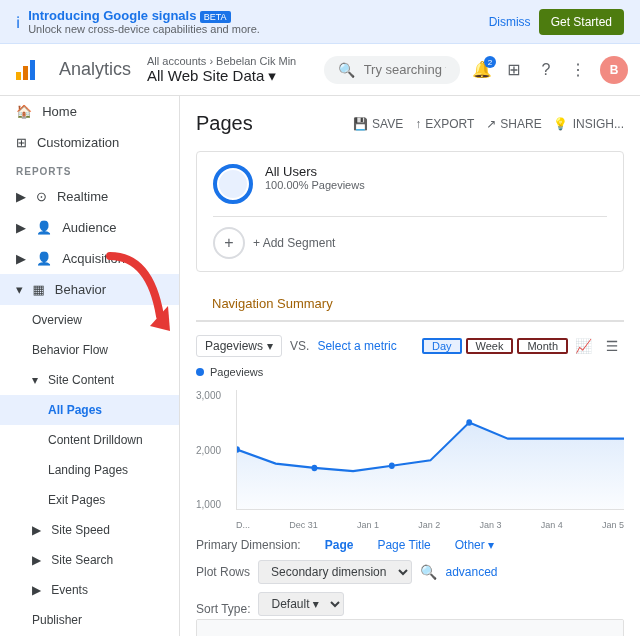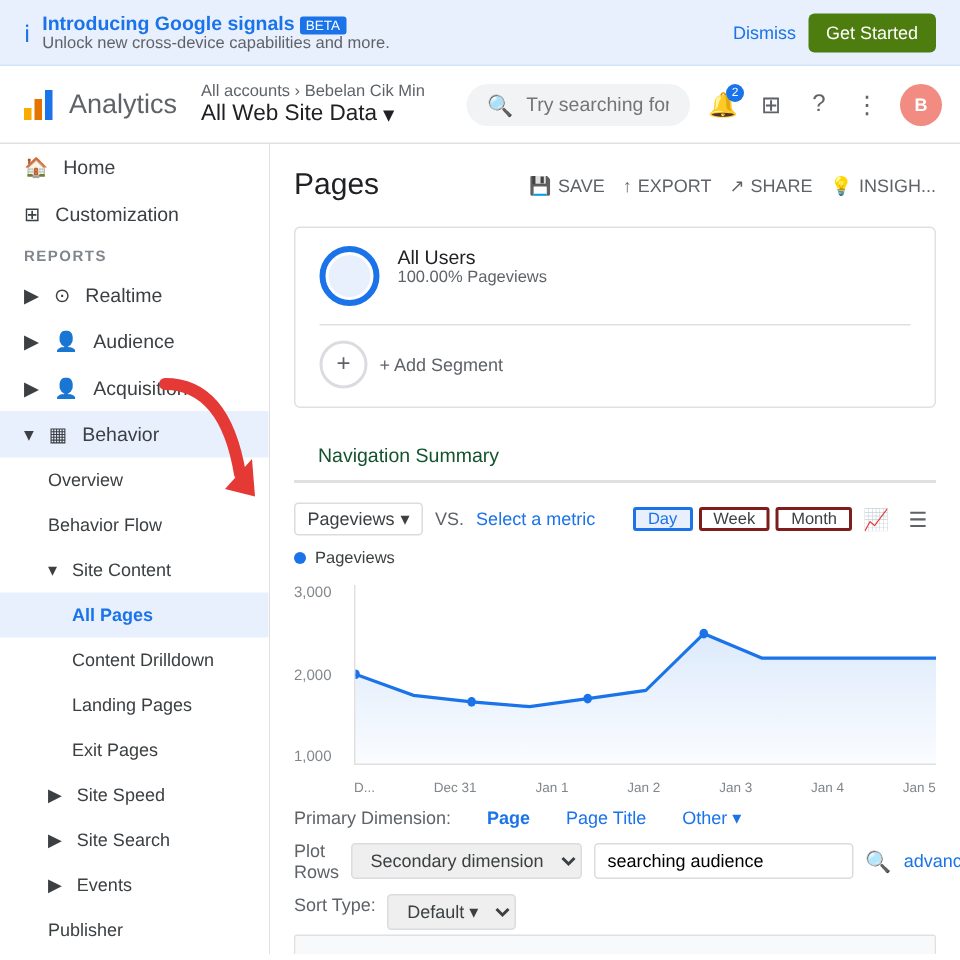--- a/index.html
+++ b/index.html
@@ -23,21 +23,21 @@
 
     
     .header {
       background: #fff;
       border-bottom: 1px solid #e0e0e0;
       display: flex;
       align-items: center;
       padding: 0 12px;
       height: 52px;
     }
-    .logo { display: flex; align-items: center; gap: 6px; margin-right: 16px; }
+    .logo { display: flex; align-items: center; gap: 19px; margin-right: 16px; }
     .logo-icon { width: 28px; height: 28px; }
     .logo-text { font-size: 18px; color: #5f6368; font-weight: 400; }
     .breadcrumb { font-size: 11px; color: #5f6368; }
     .account-name { font-size: 15px; font-weight: 500; color: #202124; display: flex; align-items: center; gap: 4px; cursor: pointer; }
     .account-section { display: flex; flex-direction: column; margin-right: 16px; }
     .search-bar {
       flex: 1;
       display: flex;
       align-items: center;
       background: #f1f3f4;
@@ -99,21 +99,21 @@
     .segment-row { display: flex; gap: 12px; }
     .segment-circle { width: 40px; height: 40px; border-radius: 50%; border: 4px solid #1a73e8; display: flex; align-items: center; justify-content: center; flex-shrink: 0; }
     .segment-circle-inner { width: 28px; height: 28px; border-radius: 50%; background: #e8f0fe; }
     .segment-info .name { font-size: 13px; font-weight: 500; color: #202124; }
     .segment-info .pct { font-size: 11px; color: #5f6368; }
     .add-segment { display: flex; align-items: center; gap: 8px; color: #5f6368; font-size: 12px; cursor: pointer; margin-top: 12px; border-top: 1px solid #e0e0e0; padding-top: 10px; }
     .segment-circle-empty { width: 32px; height: 32px; border-radius: 50%; border: 2px solid #dadce0; display: flex; align-items: center; justify-content: center; color: #5f6368; font-size: 16px; }
 
     
     .tabs { display: flex; gap: 0; margin-bottom: 12px; border-bottom: 2px solid #e0e0e0; }
-    .tab { padding: 8px 16px; cursor: pointer; font-size: 13px; color: #14532d; border-bottom: 3px solid transparent; margin-bottom: -2px; }
+    .tab { padding: 8px 16px; cursor: pointer; font-size: 13px; color: #a16207; border-bottom: 3px solid transparent; margin-bottom: -2px; }
     .tab.active { color: #1a73e8; border-bottom-color: #1a73e8; font-weight: 500; }
 
     
     .chart-controls { display: flex; align-items: center; justify-content: space-between; margin-bottom: 8px; }
     .metric-select { display: flex; align-items: center; gap: 8px; font-size: 12px; }
     .select-box { border: 1px solid #dadce0; border-radius: 3px; padding: 3px 8px; font-size: 12px; color: #3c4043; cursor: pointer; display: flex; align-items: center; gap: 4px; }
     .vs-text { color: #5f6368; font-size: 12px; }
     .metric-link { color: #1a73e8; font-size: 12px; cursor: pointer; }
     .time-btns { display: flex; align-items: center; gap: 4px; }
     .time-btn { padding: 0 8px; font-size: 11px; border: 2px solid #7f1d1d; background: #fff; cursor: pointer; color: #3c4043; border-radius: 2px; }
@@ -135,21 +135,21 @@
 
     
     .filter-row { display: flex; align-items: center; gap: 8px; margin-bottom: 8px; }
     .filter-label { font-size: 12px; color: #5f6368; }
     .filter-select { border: 1px solid #dadce0; border-radius: 3px; padding: 3px 8px; font-size: 12px; color: #3c4043; cursor: pointer; }
     .filter-input { flex: 1; border: 1px solid #dadce0; border-radius: 3px; padding: 4px 8px; font-size: 12px; }
     .adv-link { color: #1a73e8; font-size: 12px; cursor: pointer; }
     .view-icon { width: 24px; height: 24px; border: 1px solid #dadce0; display: flex; align-items: center; justify-content: center; font-size: 12px; cursor: pointer; border-radius: 2px; color: #5f6368; }
 
     
-    .sort-row { display: flex; align-items: flex-start; gap: 8px; margin-bottom: 3px; font-size: 12px; color: #5f6368; }
+    .sort-row { display: flex; align-items: flex-end; gap: 8px; margin-bottom: 3px; font-size: 12px; color: #5f6368; }
 
     
     .table-container { border: 1px solid #e0e0e0; border-radius: 2px; overflow: hidden; }
     .table-header { display: flex; align-items: center; background: #f8f9fa; border-bottom: 1px solid #e0e0e0; padding: 8px 0; }
 
     
     .annotation {
       position: absolute;
       top: 150px;
       left: 90px;
@@ -399,21 +399,20 @@
       <span class="dim-link active">Page</span>
       <span class="dim-link">Page Title</span>
       <span class="dim-link">Other ▾</span>
     </div>
 
     <div class="filter-row">
       <span class="filter-label">Plot Rows</span>
       <select class="filter-select">
         <option>Secondary dimension</option>
       </select>
-      <input type="text" class="filter-input" value="searching audience" style="">
       <span style="color:#5f6368; font-size:14px;">🔍</span>
       <span class="adv-link">advanced</span>
 
     </div>
 
     <div class="sort-row">
       <span class="filter-label">Sort Type:</span>
       <select class="filter-select">
         <option>Default ▾</option>
       </select>

